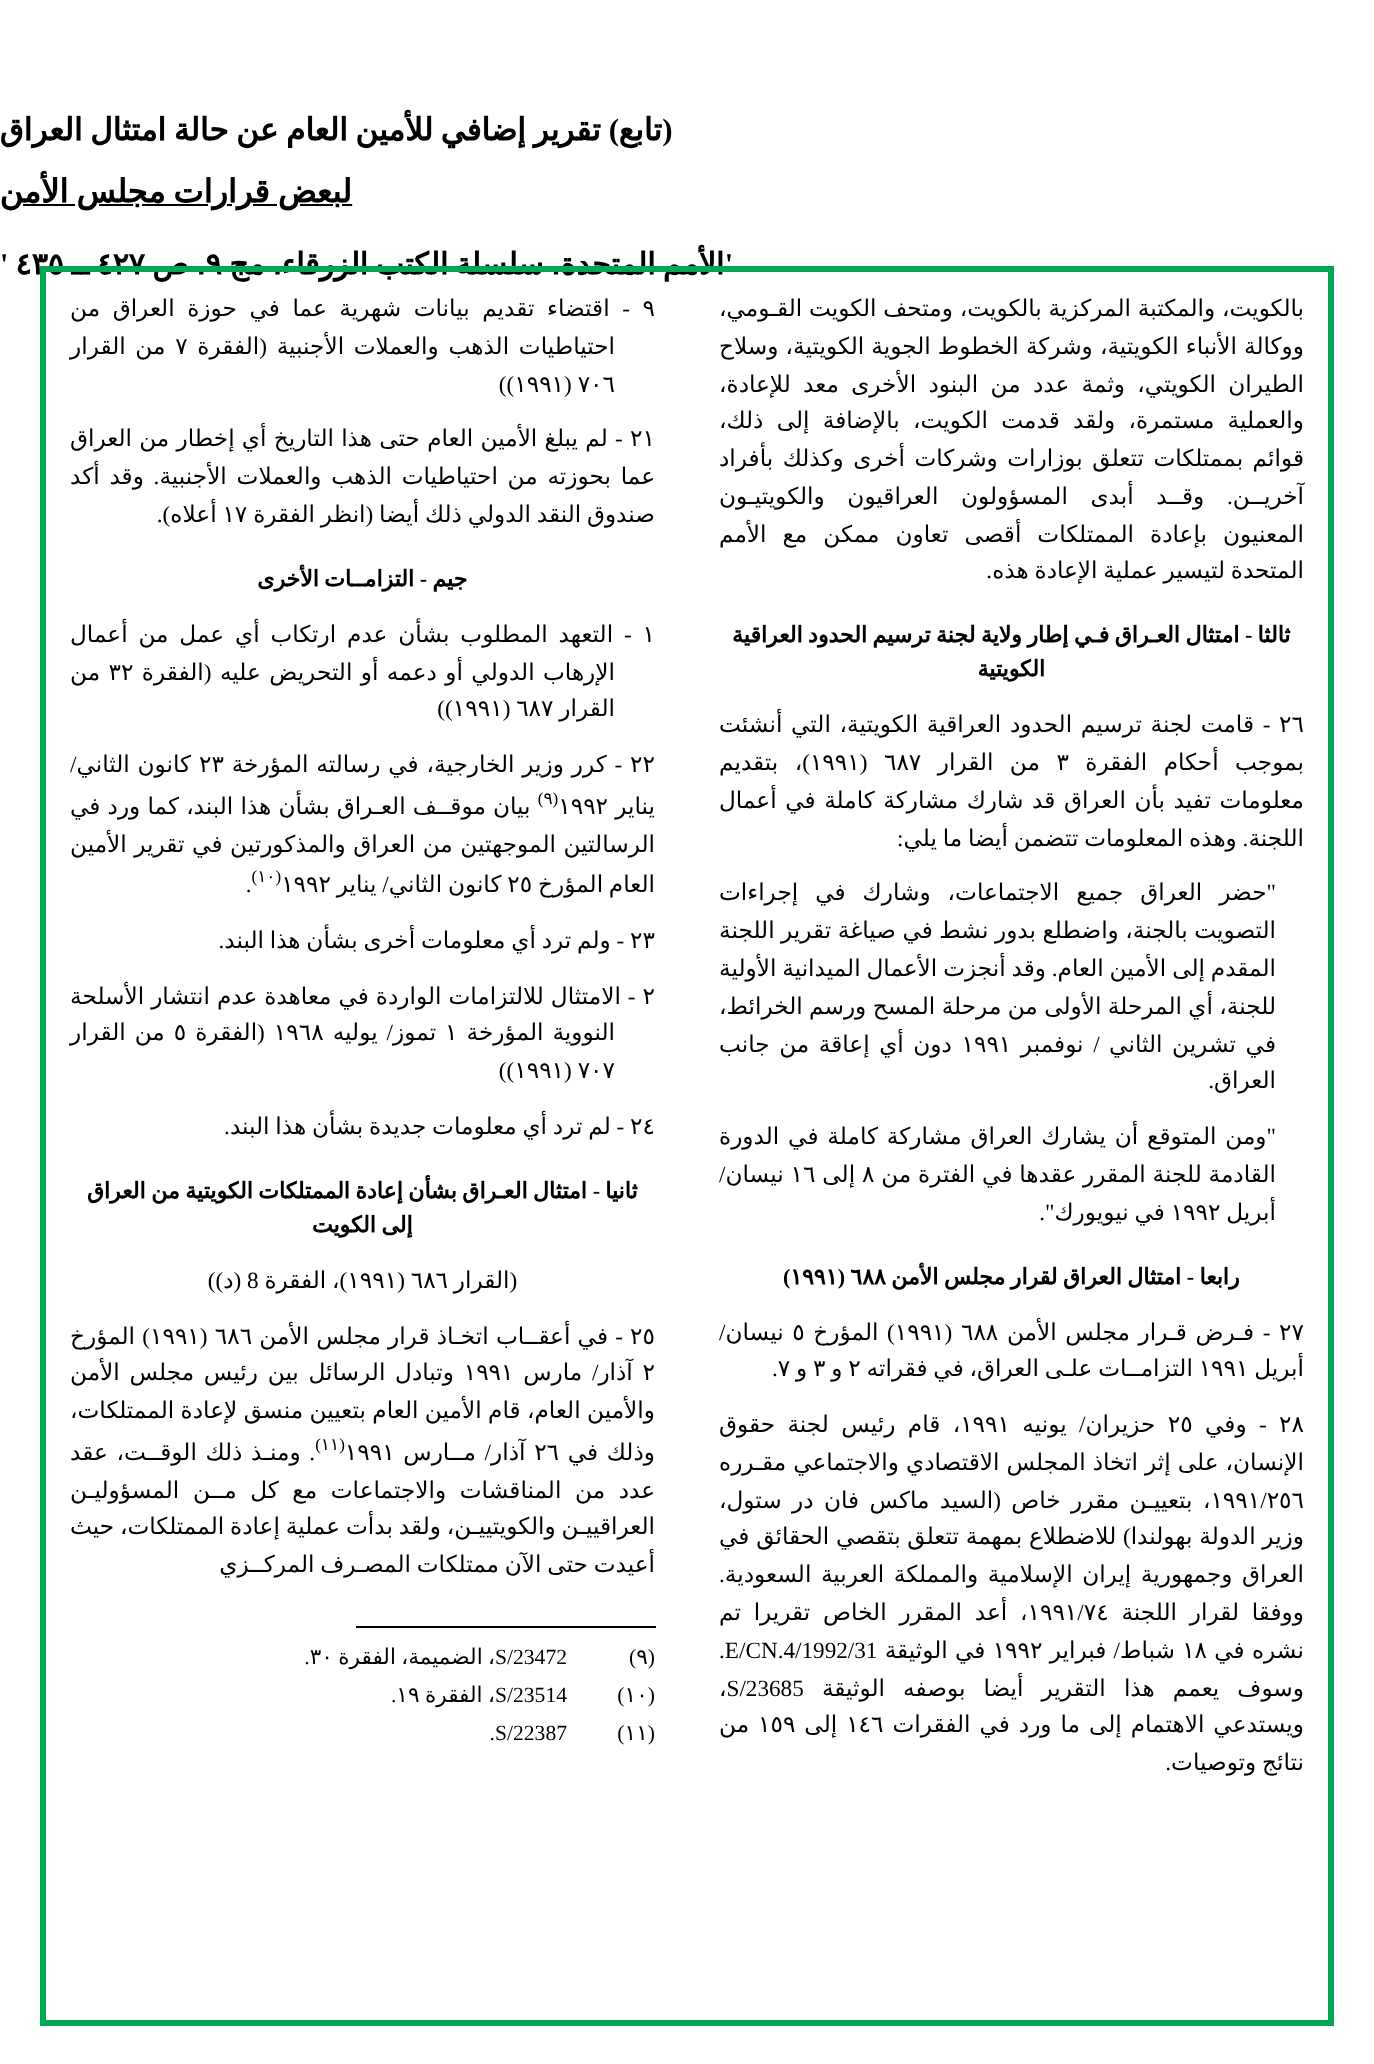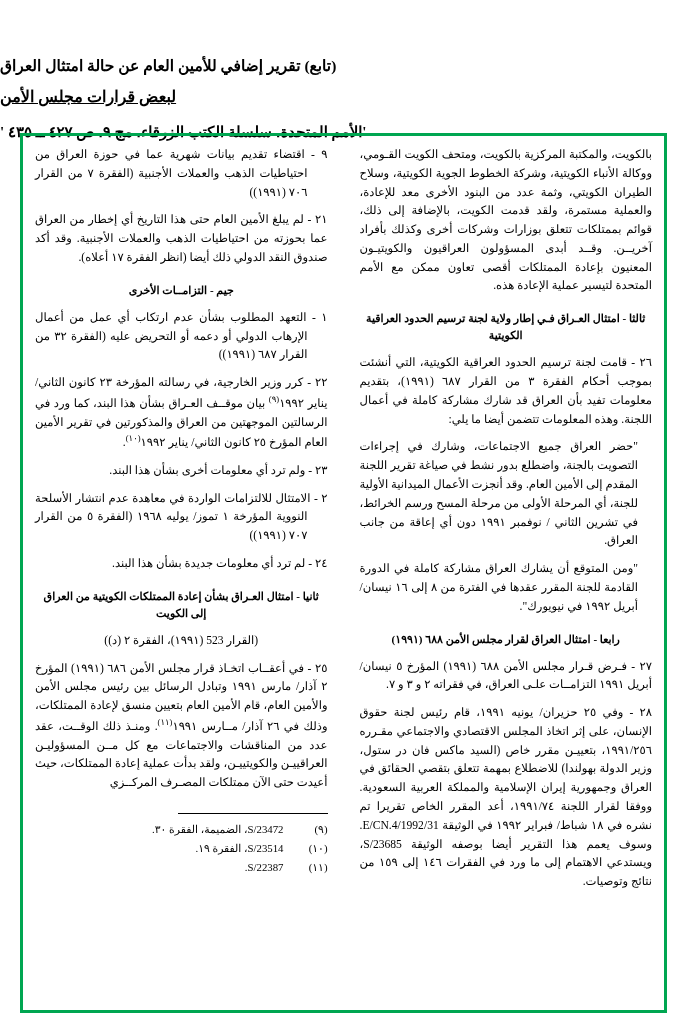--- a/index.html
+++ b/index.html
@@ -160,21 +160,21 @@
       <div class="col col-left">
         <p class="hang">٩ -  اقتضاء تقديم بيانات شهرية عما في حوزة العراق من احتياطيات الذهب والعملات الأجنبية (الفقرة ٧ من القرار ٧٠٦ (١٩٩١))</p>
         <p class="para">٢١ - لم يبلغ الأمين العام حتى هذا التاريخ أي إخطار من العراق عما بحوزته من احتياطيات الذهب والعملات الأجنبية. وقد أكد صندوق النقد الدولي ذلك أيضا (انظر الفقرة ١٧ أعلاه).</p>
         <h3 class="sub">جيم -  التزامــات الأخرى</h3>
         <p class="hang">١ -  التعهد المطلوب بشأن عدم ارتكاب أي عمل من أعمال الإرهاب الدولي أو دعمه أو التحريض عليه (الفقرة ٣٢ من القرار ٦٨٧ (١٩٩١))</p>
         <p class="para">٢٢ - كرر وزير الخارجية، في رسالته المؤرخة ٢٣ كانون الثاني/ يناير ١٩٩٢<sup>(٩)</sup> بيان موقــف العـراق بشأن هذا البند، كما ورد في الرسالتين الموجهتين من العراق والمذكورتين في تقرير الأمين العام المؤرخ ٢٥ كانون الثاني/ يناير ١٩٩٢<sup>(١٠)</sup>.</p>
         <p class="para">٢٣ - ولم ترد أي معلومات أخرى بشأن هذا البند.</p>
         <p class="hang">٢ -  الامتثال للالتزامات الواردة في معاهدة عدم انتشار الأسلحة النووية المؤرخة ١ تموز/ يوليه ١٩٦٨ (الفقرة ٥ من القرار ٧٠٧ (١٩٩١))</p>
         <p class="para">٢٤ - لم ترد أي معلومات جديدة بشأن هذا البند.</p>
         <h3 class="sub">ثانيا -  امتثال العـراق بشأن إعادة الممتلكات الكويتية من العراق إلى الكويت</h3>
-        <p class="center">(القرار 523 (١٩٩١)، الفقرة ٢ (د))</p>
+        <p class="center">(القرار ٦٨٦ (١٩٩١)، الفقرة 8 (د))</p>
         <p class="para">٢٥ - في أعقــاب اتخـاذ قرار مجلس الأمن ٦٨٦ (١٩٩١) المؤرخ ٢ آذار/ مارس ١٩٩١ وتبادل الرسائل بين رئيس مجلس الأمن والأمين العام، قام الأمين العام بتعيين منسق لإعادة الممتلكات، وذلك في ٢٦ آذار/ مــارس ١٩٩١<sup>(١١)</sup>. ومنـذ ذلك الوقــت، عقد عدد من المناقشات والاجتماعات مع كل مــن المسؤوليـن العراقييـن والكويتييـن، ولقد بدأت عملية إعادة الممتلكات، حيث أعيدت حتى الآن ممتلكات المصـرف المركــزي</p>
 
         <div class="footnotes">
           <div class="fn-rule"></div>
           <div class="fn-row">
             <span class="fn-num">(٩)</span>
             <span class="fn-txt">S/23472، الضميمة، الفقرة ٣٠.</span>
           </div>
           <div class="fn-row">
             <span class="fn-num">(١٠)</span>

